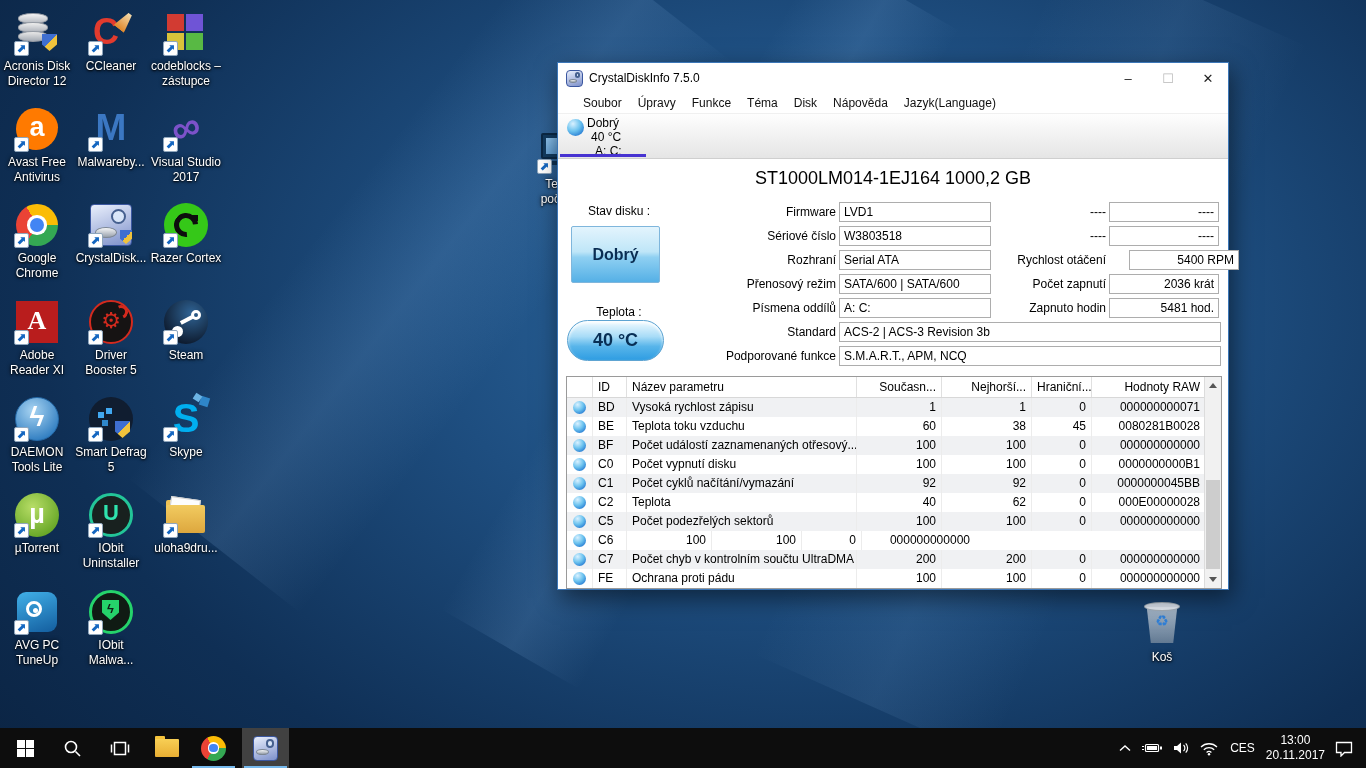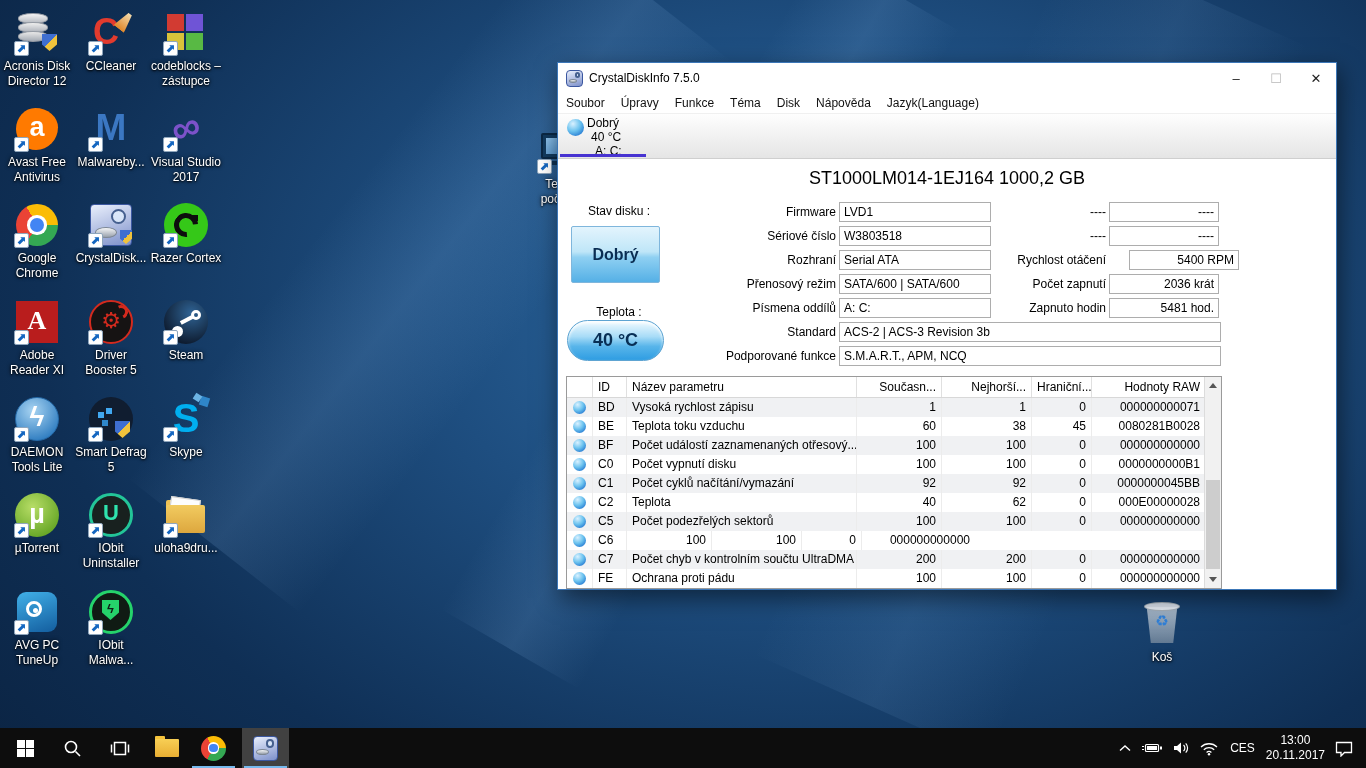--- a/index.html
+++ b/index.html
@@ -26,28 +26,28 @@
   
   #recycle-bin { position:absolute; left:1138px; top:598px; width:48px; height:50px; z-index:10; cursor:pointer; }
   .bin-top { position:absolute; left:6px; top:4px; width:36px; height:9px; border-radius:50%;
     background:rgba(238,243,248,.9); border:1px solid rgba(150,160,170,.8); }
   .bin-body { position:absolute; left:7px; top:9px; width:34px; height:36px;
     background:linear-gradient(rgba(222,230,238,.72), rgba(150,162,174,.6));
     clip-path:polygon(5% 0, 95% 0, 83% 100%, 17% 100%); }
   .bin-sym { position:absolute; left:0; right:0; top:14px; text-align:center; font-size:15px; color:#2f7fd6; }
 
   
-  #app-window { position:absolute; left:557px; top:62px; width:780px; height:528px; z-index:50;
+  #app-window { position:absolute; left:557px; top:62px; width:672px; height:528px; z-index:50;
     background:#fff; border:1px solid #3c77b8; box-shadow:3px 8px 22px rgba(0,0,0,.5); }
   #titlebar { height:30px; display:flex; align-items:center; background:#fff; }
   #title-text { font-size:12px; color:#000; margin-left:6px; flex:1; }
   .win-btn { width:40px; height:29px; display:flex; align-items:center; justify-content:center;
     font-size:13px; color:#222; cursor:pointer; }
   .win-btn.max { color:#b9b9b9; }
-  #menubar { height:20px; display:flex; align-items:center; background:#fff; padding-left:0; }
+  #menubar { height:20px; display:flex; align-items:center; background:#fff; padding-left:17px; }
   .menu-item { font-size:12px; color:#111; padding:0 8px; cursor:pointer; }
 
   #drive-bar { height:46px; background:linear-gradient(#fefefe, #e5e5e5); border-top:1px solid #f0f0f0;
     border-bottom:1px solid #cfcfcf; position:relative; cursor:pointer; }
   #drive-orb { position:absolute; left:9px; top:5px; width:17px; height:17px; border-radius:50%;
     background:radial-gradient(circle at 35% 28%, #d9f1ff, #6cc3ef 45%, #2a7fd4 80%, #1b5fb0); }
   .drive-line { position:absolute; left:29px; font-size:12px; color:#000; line-height:14px; }
   #drive-underline { position:absolute; left:2px; bottom:1px; width:86px; height:3px; background:#4733d1; }
 
   #content { position:relative; height:430px; background:#fff; font-size:12px; }

